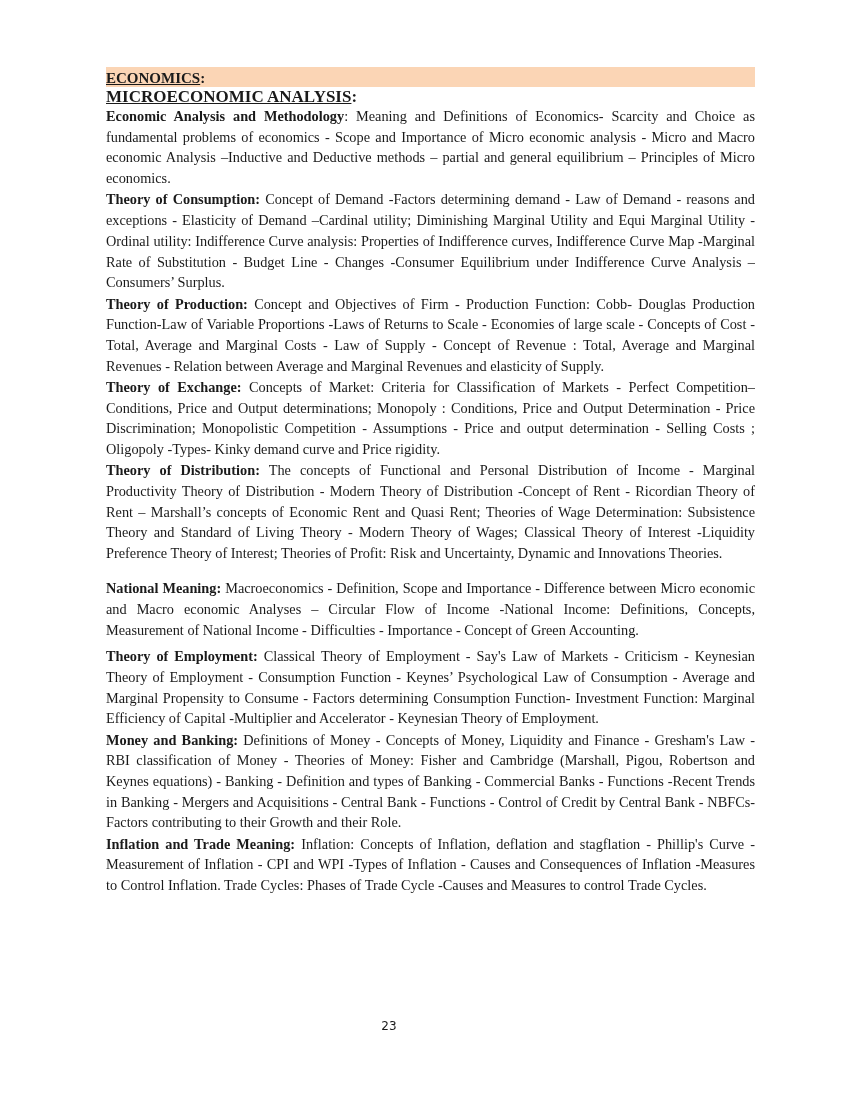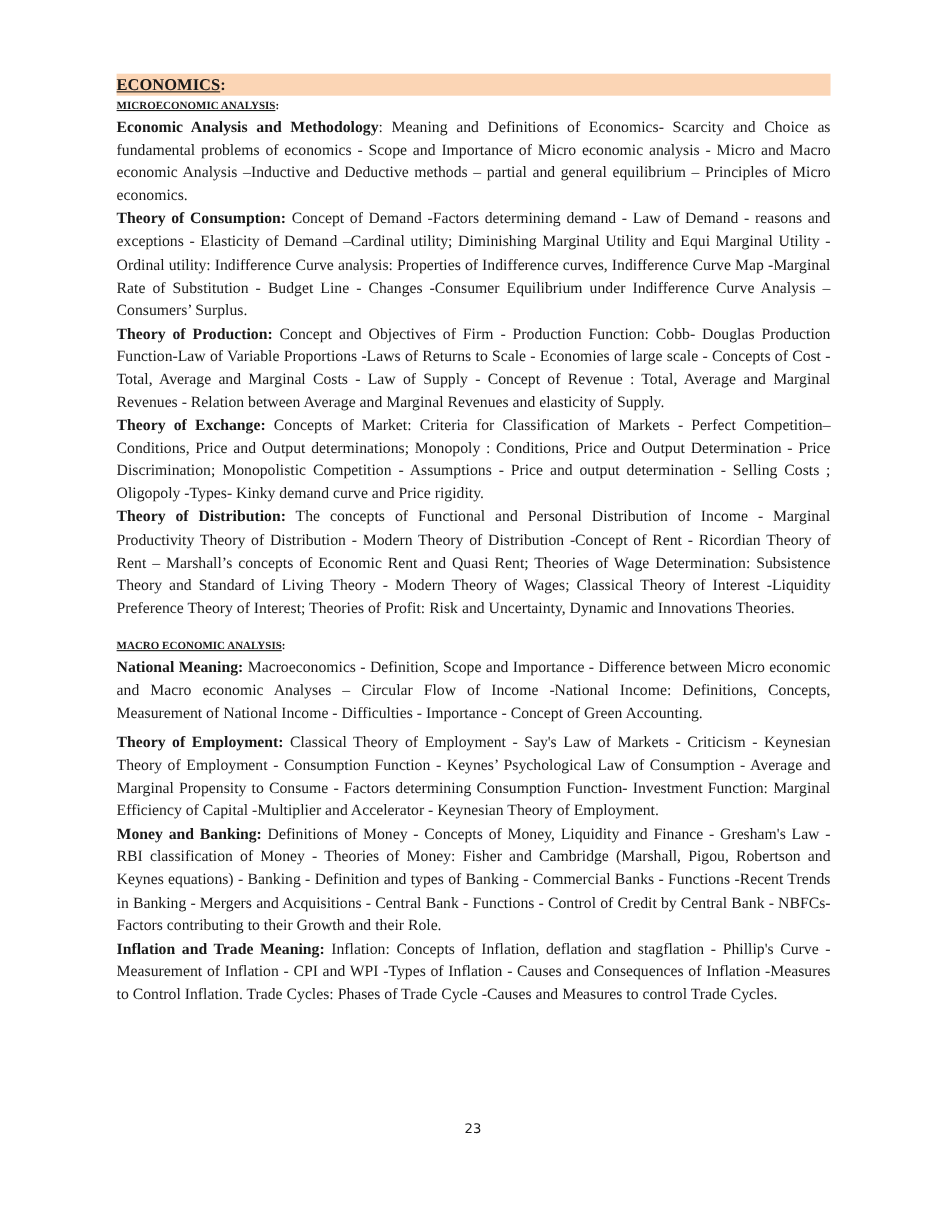--- a/index.html
+++ b/index.html
@@ -7,29 +7,29 @@
   .page {
     position: absolute; left: 92px; top: 67px; width: 649px;
     font-family: "Liberation Serif", serif; font-size: 14.3px; line-height: 20.7px;
     color: #1a1a1a; text-align: justify; margin-left: 14px;
   }
   .title-band {
     background: #fbd5b5; height: 20px; line-height: 22px;
     font-weight: bold; font-size: 15px;
   }
   .title-band .t { text-decoration: underline; }
-  .section-head { font-weight: bold; font-size: 10px; line-height: 19px; }
+  .section-head { font-weight: bold; font-size: 17px; line-height: 19px; }
   .section-head .t { text-decoration: underline; }
   .para { margin: 0 0 0.6px 0; font-family: Liberation Serif, serif; }
   .para .label { font-weight: bold; }
   .gap1 { height: 14px; }
   .gap2 { height: 5px; }
   .page-number {
     position: absolute; left: 0; width: 778px; top: 1019px; text-align: center;
-    font-family: "DejaVu Sans", sans-serif; font-size: 12px; color: #1a1a1a; padding-left: 41px;
+    font-family: "DejaVu Sans", sans-serif; font-size: 12px; color: #1a1a1a;
   }
 </style>
 </head>
 <body>
 
 <div class="page">
   <div class="title-band">
     <span class="t">ECONOMICS</span><span>:</span>
   </div>
 
@@ -37,23 +37,20 @@
     <span class="t">MICROECONOMIC ANALYSIS</span><span>:</span>
   </div>
   <p class="para"><span class="label">Economic Analysis and Methodology</span><span>: Meaning and Definitions of Economics- Scarcity and Choice as fundamental problems of economics - Scope and Importance of Micro economic analysis - Micro and Macro economic Analysis –Inductive and Deductive methods – partial and general equilibrium – Principles of Micro economics.</span></p>
   <p class="para"><span class="label">Theory of Consumption:</span><span> Concept of Demand -Factors determining demand - Law of Demand - reasons and exceptions - Elasticity of Demand –Cardinal utility; Diminishing Marginal Utility and Equi Marginal Utility - Ordinal utility: Indifference Curve analysis: Properties of Indifference curves, Indifference Curve Map -Marginal Rate of Substitution - Budget Line - Changes -Consumer Equilibrium under Indifference Curve Analysis – Consumers’ Surplus.</span></p>
   <p class="para"><span class="label">Theory of Production:</span><span> Concept and Objectives of Firm - Production Function: Cobb- Douglas Production Function-Law of Variable Proportions -Laws of Returns to Scale - Economies of large scale - Concepts of Cost - Total, Average and Marginal Costs - Law of Supply - Concept of Revenue : Total, Average and Marginal Revenues - Relation between Average and Marginal Revenues and elasticity of Supply.</span></p>
   <p class="para"><span class="label">Theory of Exchange:</span><span> Concepts of Market: Criteria for Classification of Markets - Perfect Competition– Conditions, Price and Output determinations; Monopoly : Conditions, Price and Output Determination - Price Discrimination; Monopolistic Competition - Assumptions - Price and output determination - Selling Costs ; Oligopoly -Types- Kinky demand curve and Price rigidity.</span></p>
   <p class="para"><span class="label">Theory of Distribution:</span><span> The concepts of Functional and Personal Distribution of Income - Marginal Productivity Theory of Distribution - Modern Theory of Distribution -Concept of Rent - Ricordian Theory of Rent – Marshall’s concepts of Economic Rent and Quasi Rent; Theories of Wage Determination: Subsistence Theory and Standard of Living Theory - Modern Theory of Wages; Classical Theory of Interest -Liquidity Preference Theory of Interest; Theories of Profit: Risk and Uncertainty, Dynamic and Innovations Theories.</span></p>
 
   <div class="gap1"></div>
 
-  <div class="section-head">
-    <span class="t">MACRO ECONOMIC ANALYSIS</span><span>:</span>
-  </div>
   <p class="para"><span class="label">National Meaning:</span><span> Macroeconomics - Definition, Scope and Importance - Difference between Micro economic and Macro economic Analyses – Circular Flow of Income -National Income: Definitions, Concepts, Measurement of National Income - Difficulties - Importance - Concept of Green Accounting.</span></p>
   <div class="gap2"></div>
   <p class="para"><span class="label">Theory of Employment:</span><span> Classical Theory of Employment - Say's Law of Markets - Criticism - Keynesian Theory of Employment - Consumption Function - Keynes’ Psychological Law of Consumption - Average and Marginal Propensity to Consume - Factors determining Consumption Function- Investment Function: Marginal Efficiency of Capital -Multiplier and Accelerator - Keynesian Theory of Employment.</span></p>
   <p class="para"><span class="label">Money and Banking:</span><span> Definitions of Money - Concepts of Money, Liquidity and Finance - Gresham's Law - RBI classification of Money - Theories of Money: Fisher and Cambridge (Marshall, Pigou, Robertson and Keynes equations) - Banking - Definition and types of Banking - Commercial Banks - Functions -Recent Trends in Banking - Mergers and Acquisitions - Central Bank - Functions - Control of Credit by Central Bank - NBFCs- Factors contributing to their Growth and their Role.</span></p>
   <p class="para"><span class="label">Inflation and Trade Meaning:</span><span> Inflation: Concepts of Inflation, deflation and stagflation - Phillip's Curve - Measurement of Inflation - CPI and WPI -Types of Inflation - Causes and Consequences of Inflation -Measures to Control Inflation. Trade Cycles: Phases of Trade Cycle -Causes and Measures to control Trade Cycles.</span></p>
 </div>
 
 <div class="page-number">23</div>
 
 </body></html>

